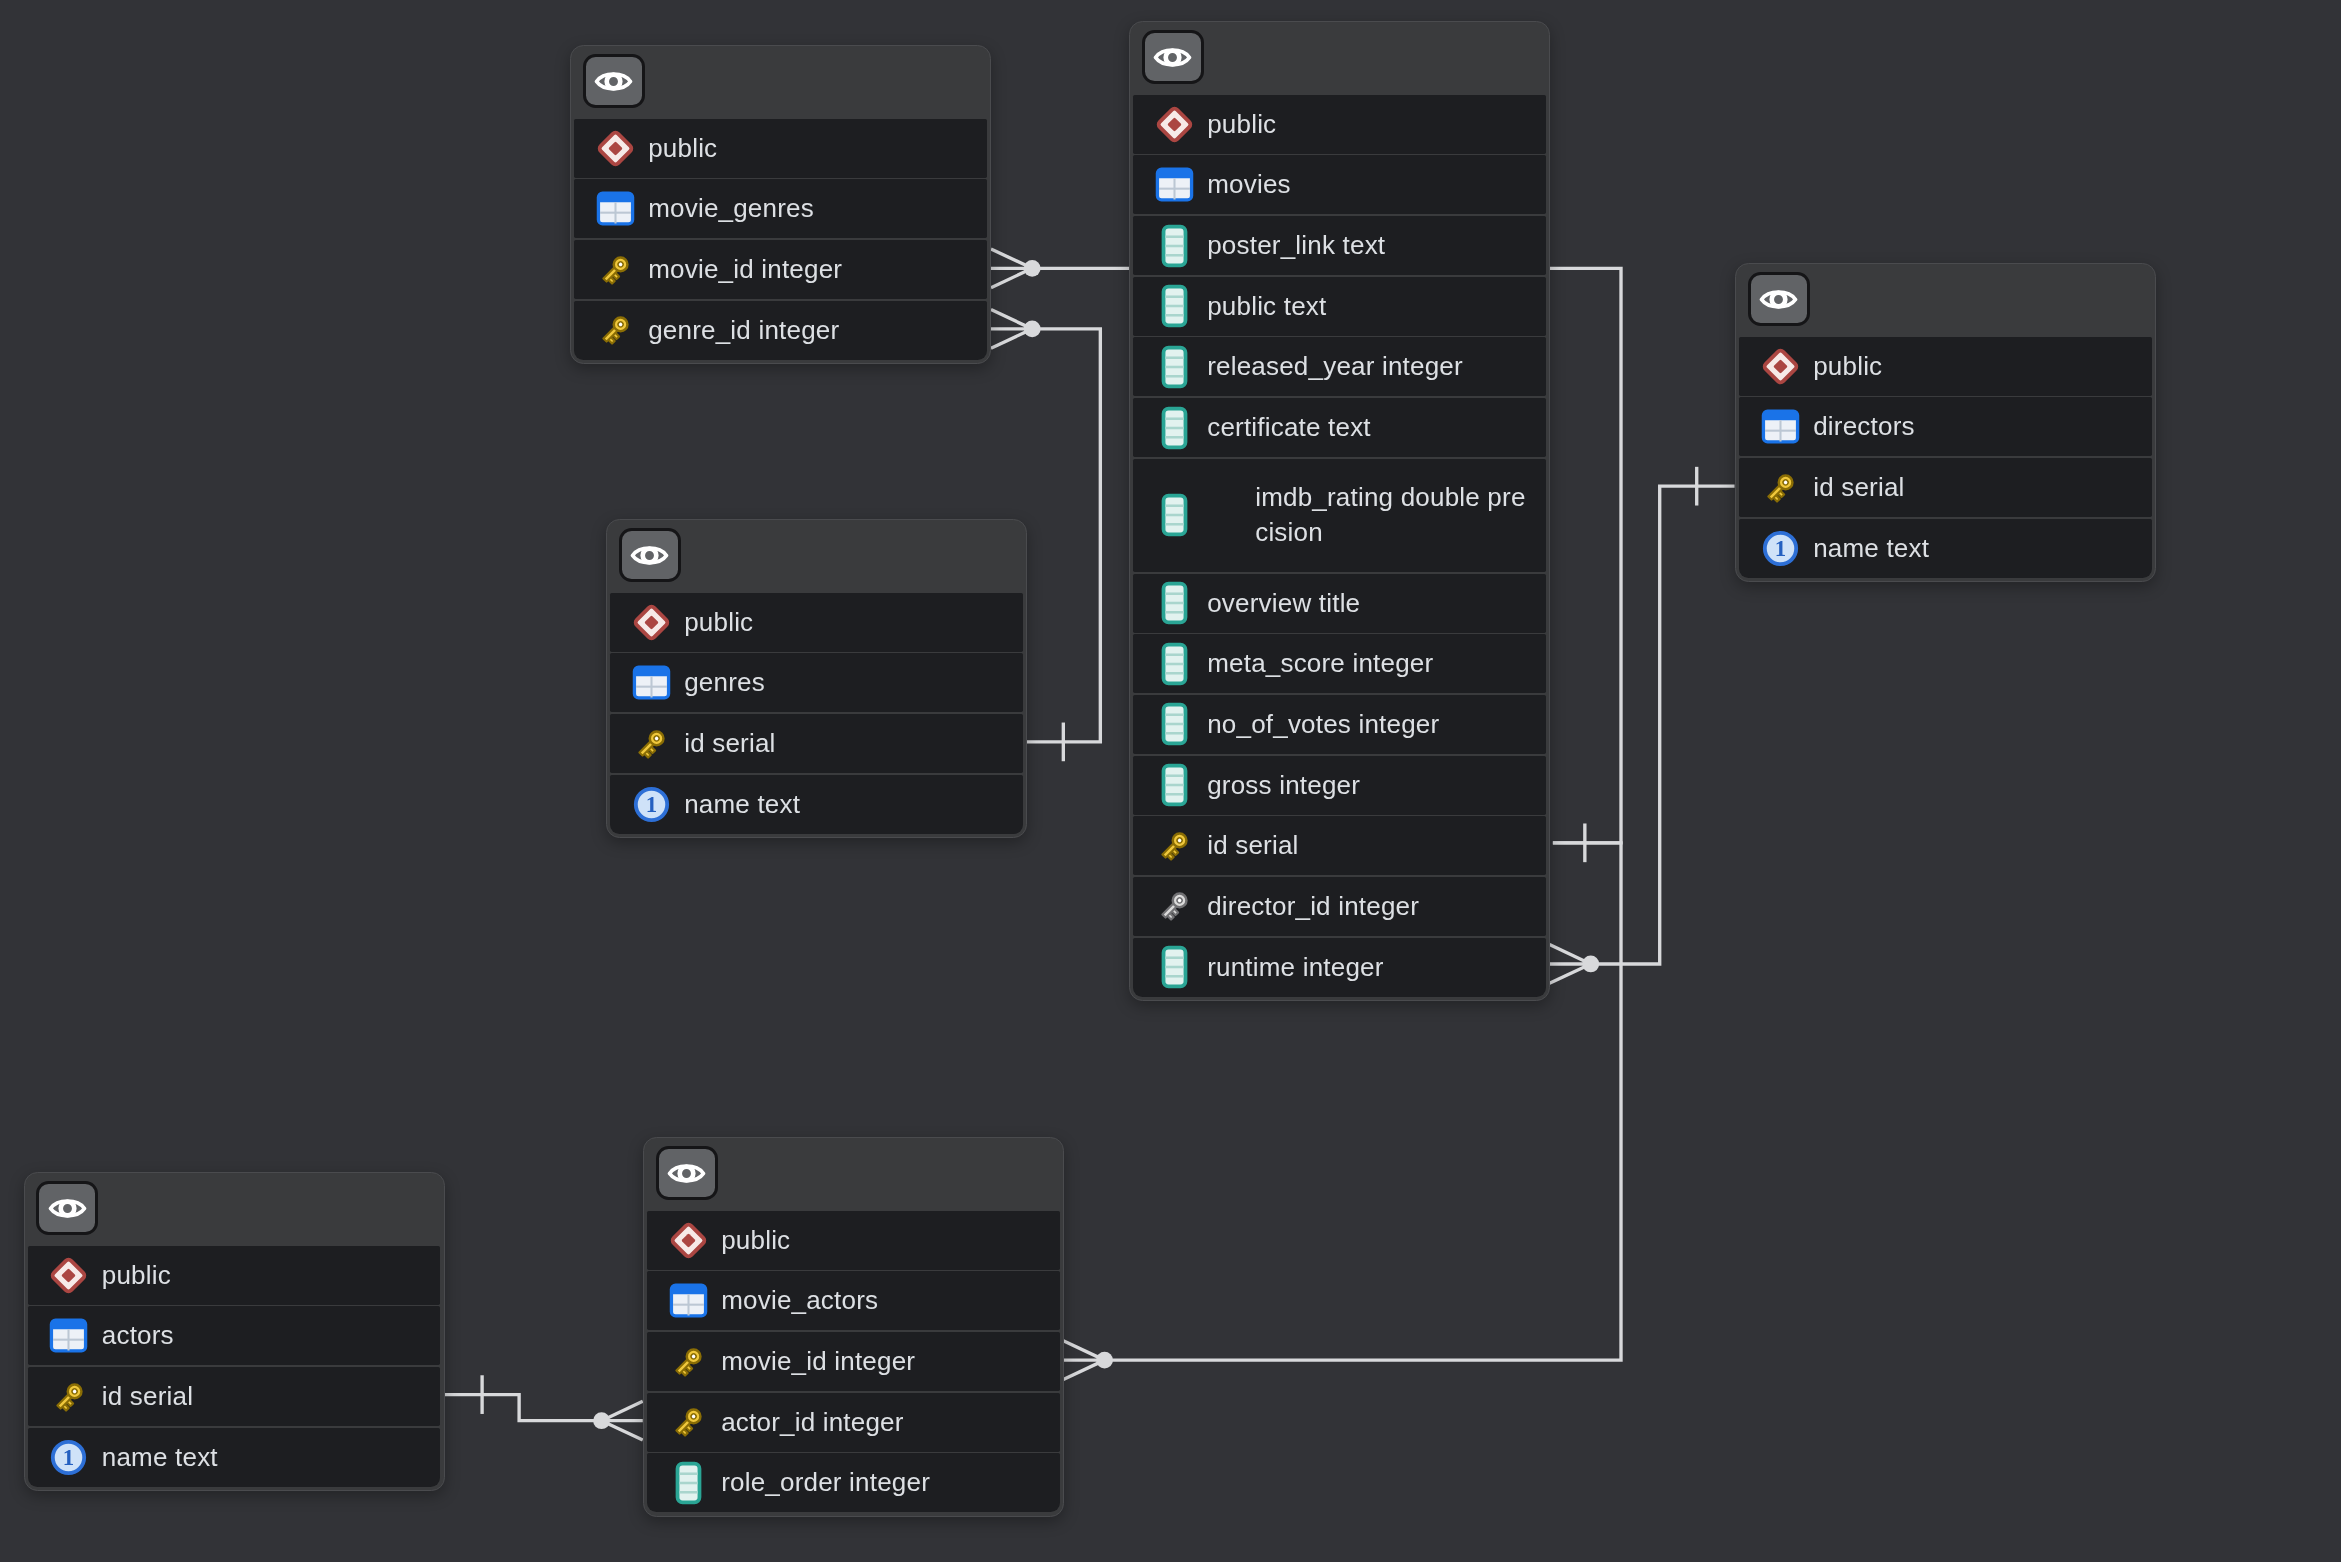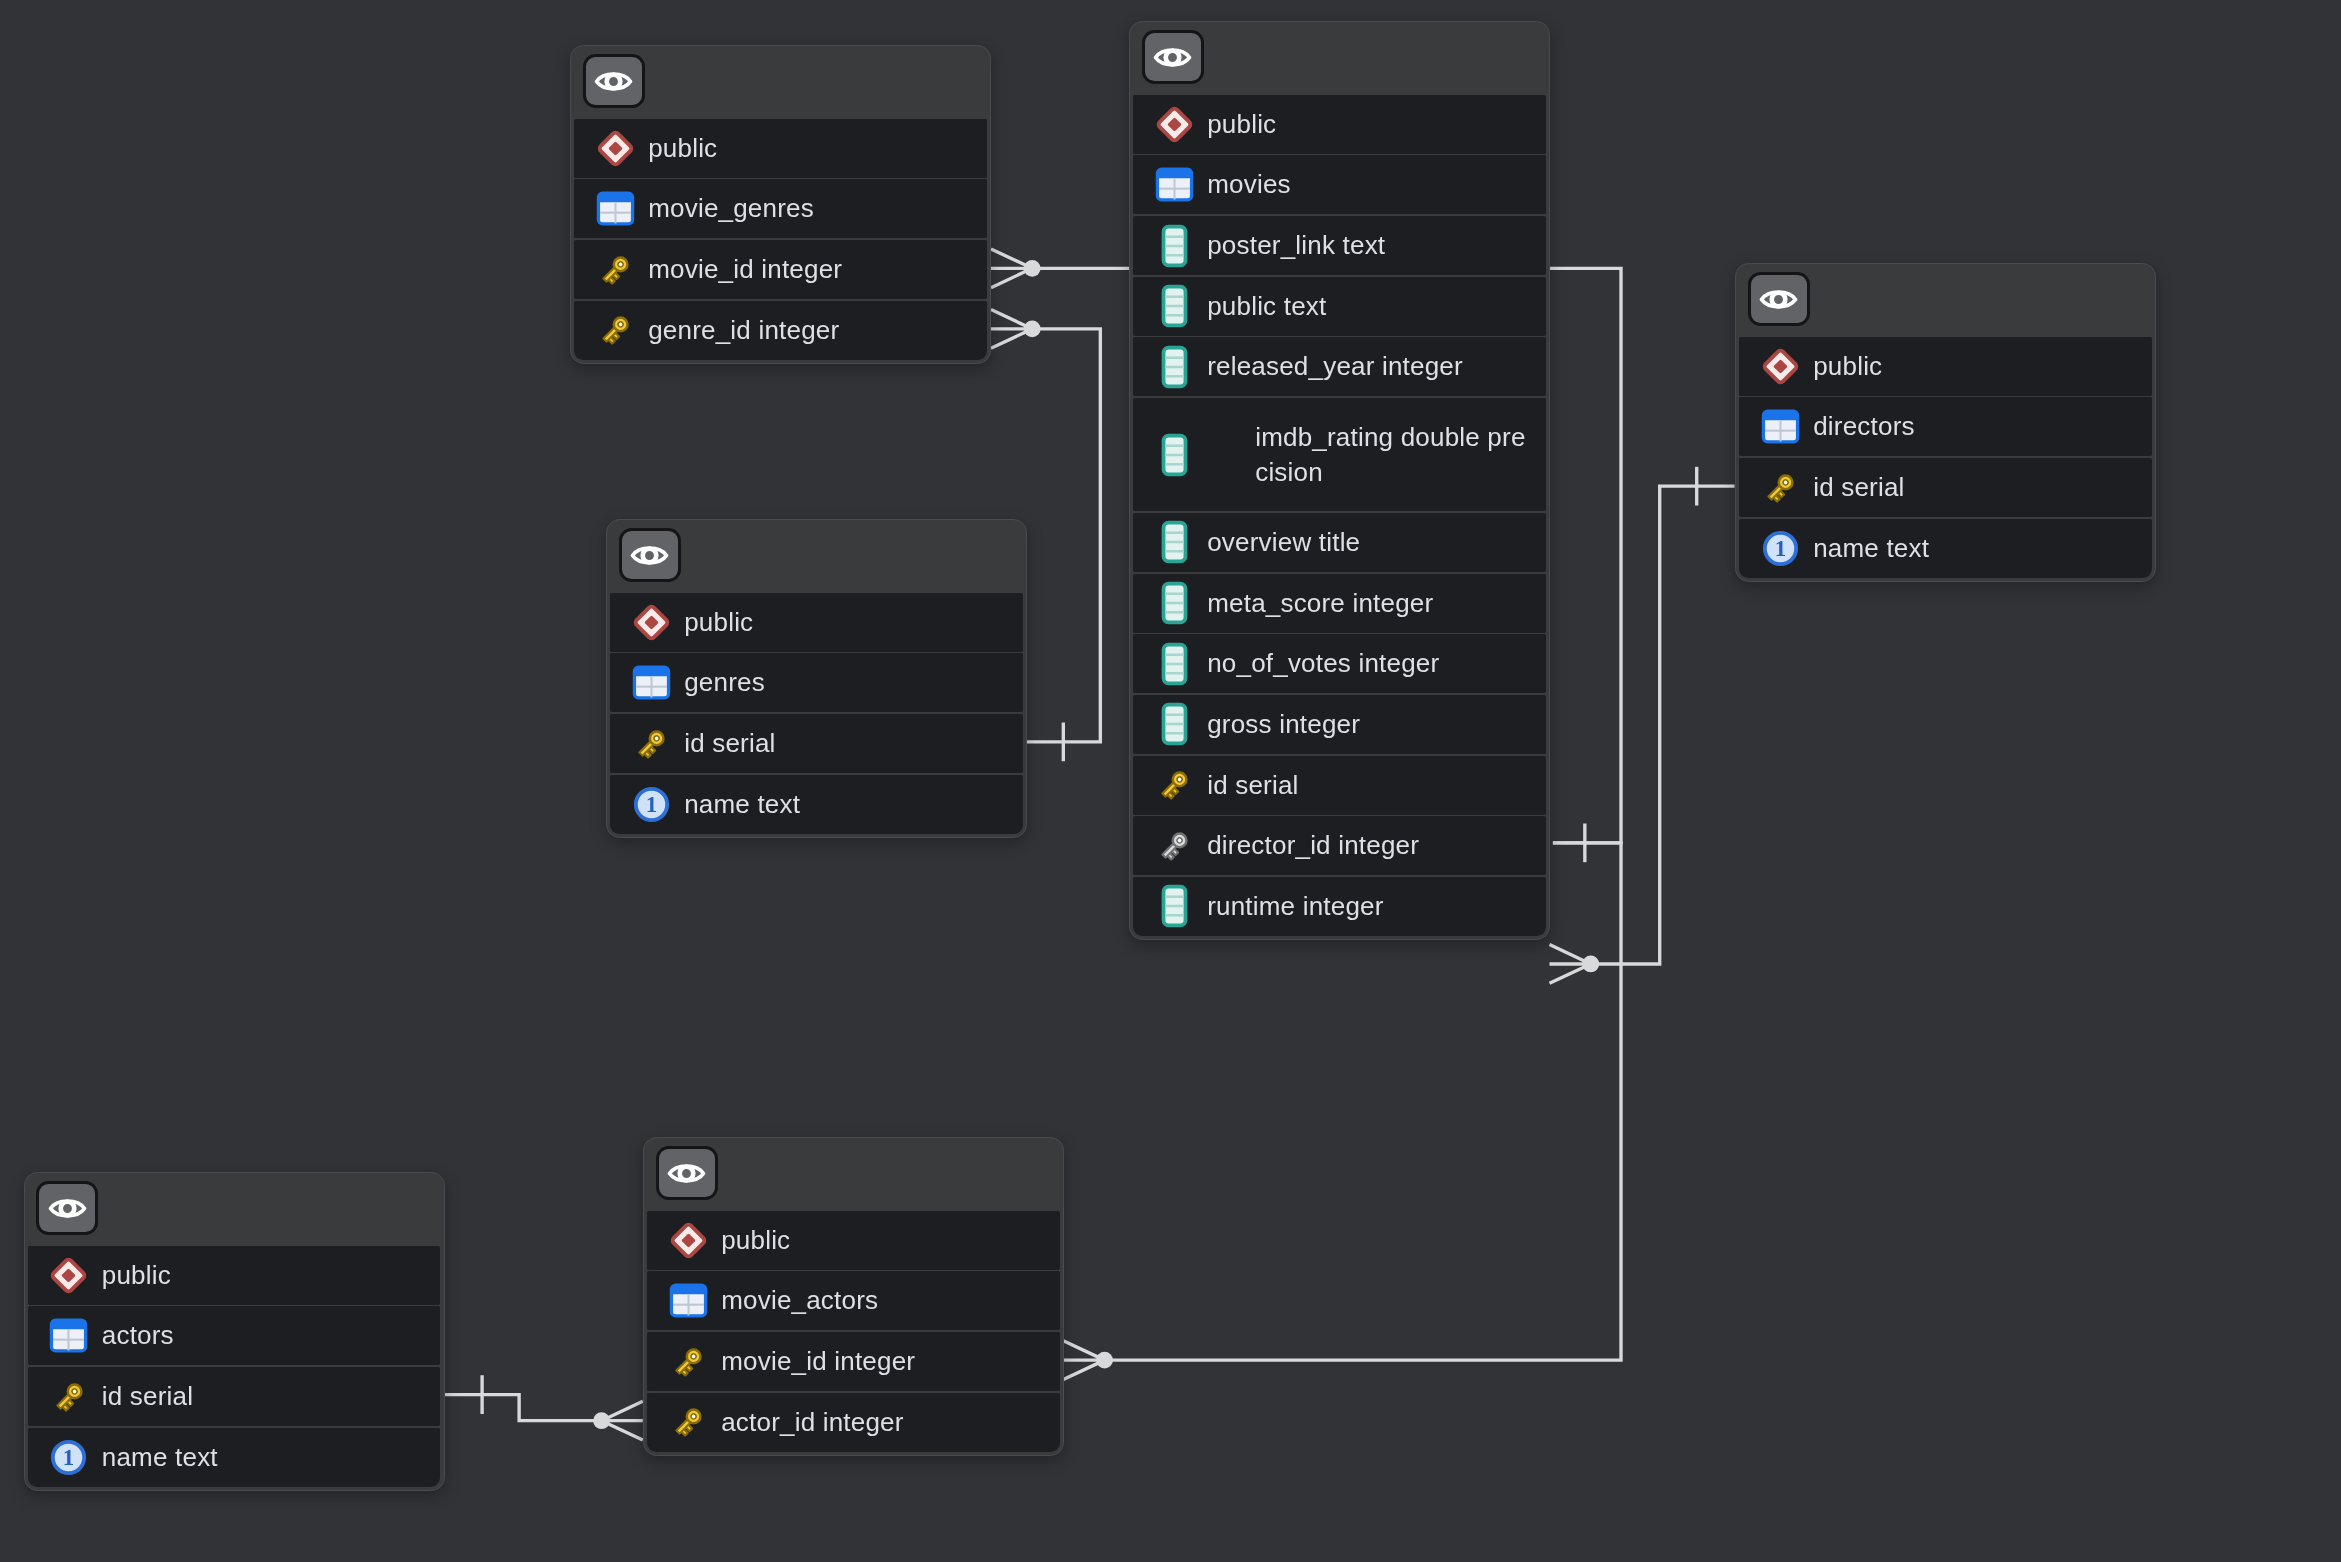--- a/index.html
+++ b/index.html
@@ -233,20 +233,31 @@
         <span class="row-icon">
           <svg width="27" height="44" viewBox="0 0 32 52">
             <rect x="3" y="3" width="26" height="46" rx="6" fill="#e2f2ef" stroke="#2aa595" stroke-width="4.5"></rect>
             <line x1="5" y1="15" x2="27" y2="15" stroke="#a9d5cd" stroke-width="3"></line>
             <line x1="5" y1="26" x2="27" y2="26" stroke="#a9d5cd" stroke-width="3"></line>
             <line x1="5" y1="37" x2="27" y2="37" stroke="#a9d5cd" stroke-width="3"></line>
           </svg>
         </span>
         <span class="row-label">released_year integer</span>
       </div>
+      <div class="node-row">
+        <span class="row-icon">
+          <svg width="27" height="44" viewBox="0 0 32 52">
+            <rect x="3" y="3" width="26" height="46" rx="6" fill="#e2f2ef" stroke="#2aa595" stroke-width="4.5"></rect>
+            <line x1="5" y1="15" x2="27" y2="15" stroke="#a9d5cd" stroke-width="3"></line>
+            <line x1="5" y1="26" x2="27" y2="26" stroke="#a9d5cd" stroke-width="3"></line>
+            <line x1="5" y1="37" x2="27" y2="37" stroke="#a9d5cd" stroke-width="3"></line>
+          </svg>
+        </span>
+        <span class="row-label">certificate text</span>
+      </div>
       <div class="node-row tall">
         <span class="row-icon">
           <svg width="27" height="44" viewBox="0 0 32 52">
             <rect x="3" y="3" width="26" height="46" rx="6" fill="#e2f2ef" stroke="#2aa595" stroke-width="4.5"></rect>
             <line x1="5" y1="15" x2="27" y2="15" stroke="#a9d5cd" stroke-width="3"></line>
             <line x1="5" y1="26" x2="27" y2="26" stroke="#a9d5cd" stroke-width="3"></line>
             <line x1="5" y1="37" x2="27" y2="37" stroke="#a9d5cd" stroke-width="3"></line>
           </svg>
         </span>
         <span class="row-label">imdb_rating double precision</span>
@@ -560,15 +571,26 @@
               <path d="M10 24 h4.5 v9 h-4.5 Z" fill="#f0c83c" stroke="#8a6d05" stroke-width="2.5"></path>
               <path d="M17.5 24 h4.5 v9 h-4.5 Z" fill="#f0c83c" stroke="#8a6d05" stroke-width="2.5"></path>
               <rect x="7" y="21.3" width="21" height="5.4" fill="#f0c83c" stroke="#8a6d05" stroke-width="2.5"></rect>
               <circle cx="33.5" cy="24" r="8.2" fill="#f0c83c" stroke="#8a6d05" stroke-width="3"></circle>
               <circle cx="33.5" cy="24" r="3" fill="#ffffff" stroke="#8a6d05" stroke-width="1.8"></circle>
             </g>
           </svg>
         </span>
         <span class="row-label">actor_id integer</span>
       </div>
+      <div class="node-row">
+        <span class="row-icon">
+          <svg width="27" height="44" viewBox="0 0 32 52">
+            <rect x="3" y="3" width="26" height="46" rx="6" fill="#e2f2ef" stroke="#2aa595" stroke-width="4.5"></rect>
+            <line x1="5" y1="15" x2="27" y2="15" stroke="#a9d5cd" stroke-width="3"></line>
+            <line x1="5" y1="26" x2="27" y2="26" stroke="#a9d5cd" stroke-width="3"></line>
+            <line x1="5" y1="37" x2="27" y2="37" stroke="#a9d5cd" stroke-width="3"></line>
+          </svg>
+        </span>
+        <span class="row-label">role_order integer</span>
+      </div>
     </div>
   </div>
 
 
 </body></html>

